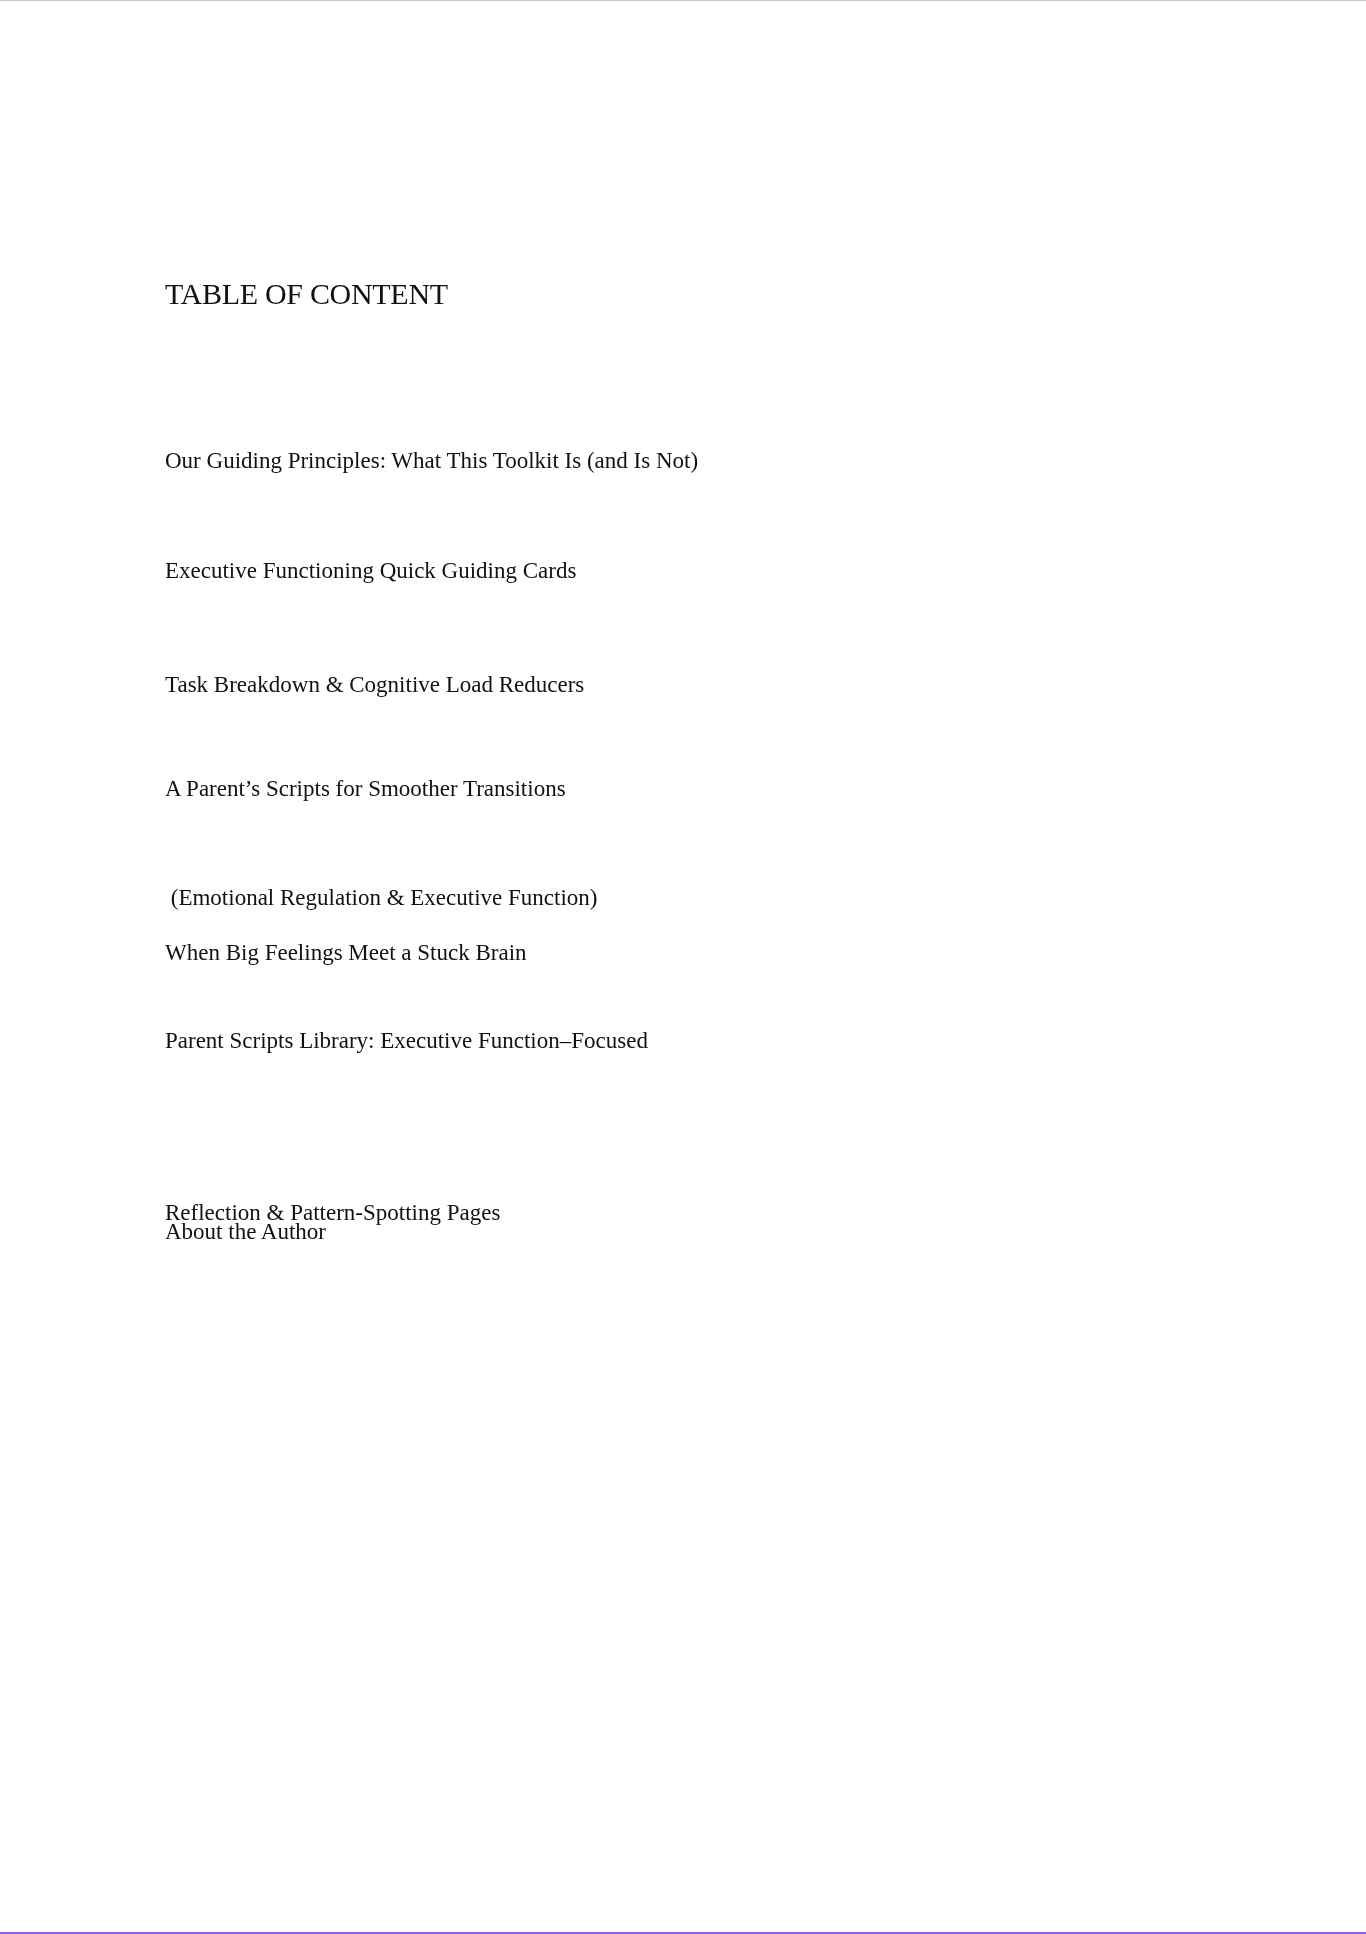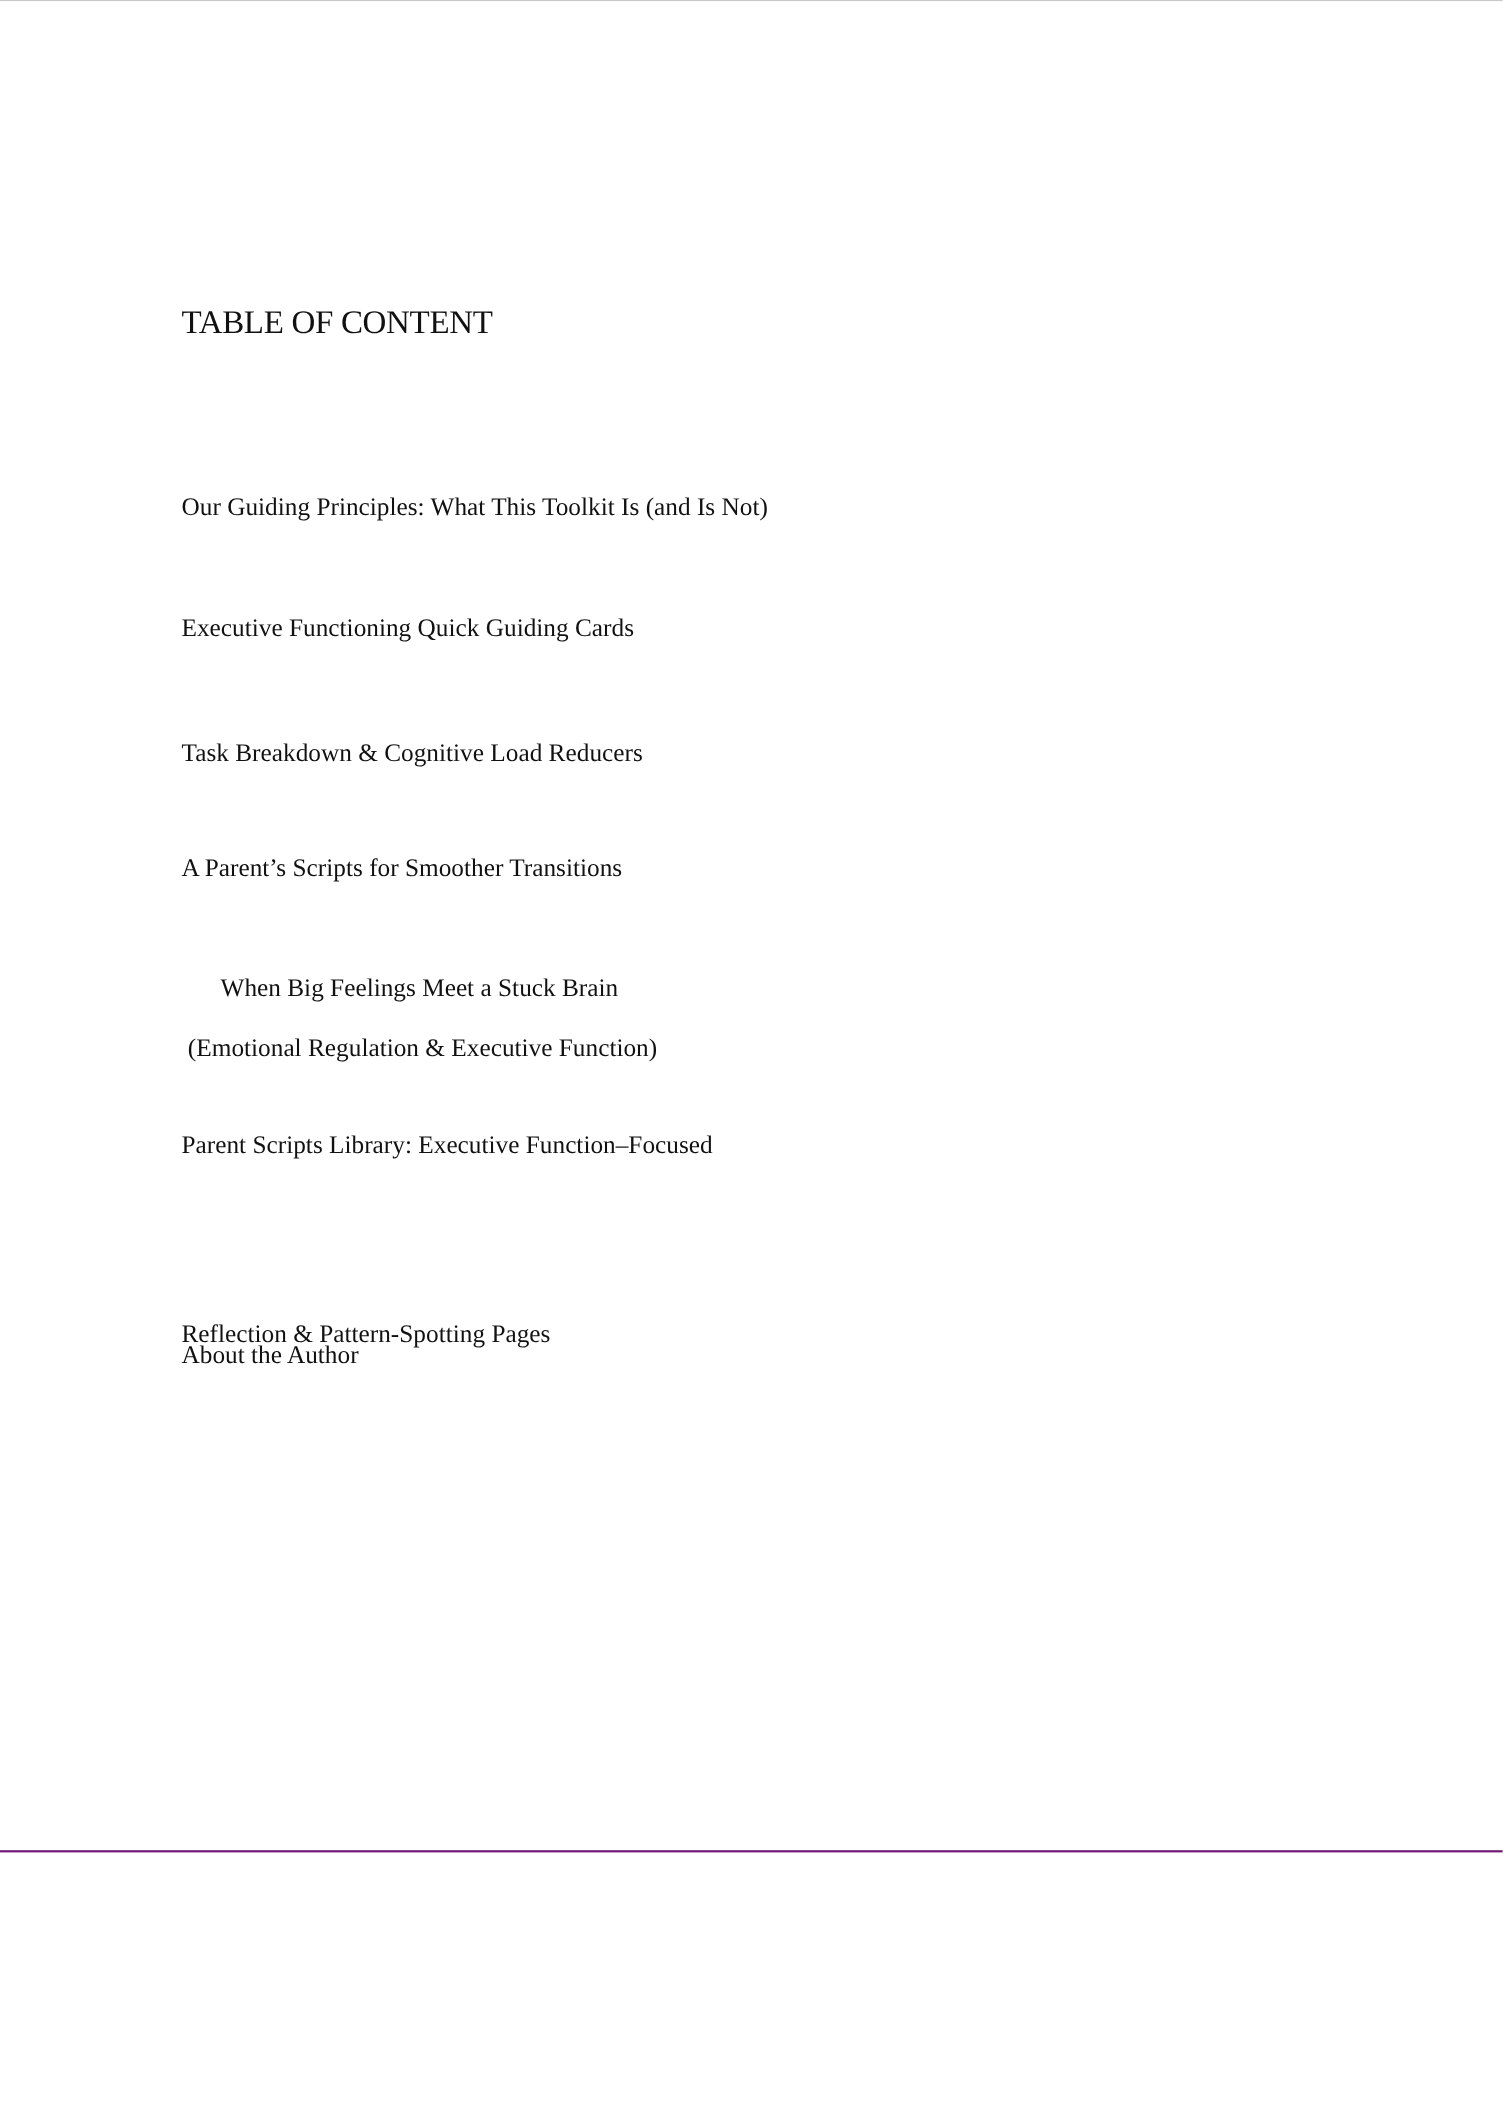--- a/index.html
+++ b/index.html
@@ -1,23 +1,22 @@
 <!DOCTYPE html>
 <html><head>
 <meta charset="utf-8">
 <style>
   html, body { margin: 0; padding: 0; background: #ffffff; }
   body { width: 1366px; height: 1934px; position: relative; overflow: hidden; }
   .page {
-    position: absolute; left: 0; top: 0; width: 1366px; height: 1684px;
+    position: absolute; left: 0; top: 0; width: 1366px; height: 1934px;
     background: #ffffff;
     border-top: 1px solid #c8c8c8;
-    border-bottom: 2px solid #701a75;
+    border-bottom: 2px solid #8b5cf6;
     box-sizing: border-box;
-    text-align: center;
   }
   .toc-title {
     position: absolute; left: 165px; top: 276px;
     font-family: "Liberation Serif", "DejaVu Serif", serif;
     font-size: 30px; color: #111; letter-spacing: -0.3px;
     white-space: nowrap;
   }
   .toc-list { position: absolute; left: 165px; top: 0; }
   .toc-item {
     position: absolute; left: 0;
@@ -40,22 +39,22 @@
     <div class="toc-item" style="top:542px">
       <span class="line">Executive Functioning Quick Guiding Cards</span>
     </div>
     <div class="toc-item" style="top:656px">
       <span class="line">Task Breakdown &amp; Cognitive Load Reducers</span>
     </div>
     <div class="toc-item" style="top:760px">
       <span class="line">A Parent’s Scripts for Smoother Transitions</span>
     </div>
     <div class="toc-item" style="top:869px">
+      <span class="line" style="white-space:pre"> (Emotional Regulation &amp; Executive Function)</span>
       <span class="line">When Big Feelings Meet a Stuck Brain</span>
-      <span class="line" style="white-space:pre"> (Emotional Regulation &amp; Executive Function)</span>
     </div>
     <div class="toc-item" style="top:1012px">
       <span class="line">Parent Scripts Library: Executive Function–Focused</span>
     </div>
     <div class="toc-item" style="top:1184px">
       <span class="line">Reflection &amp; Pattern-Spotting Pages</span>
     </div>
     <div class="toc-item" style="top:1203px">
       <span class="line">About the Author</span>
     </div>

